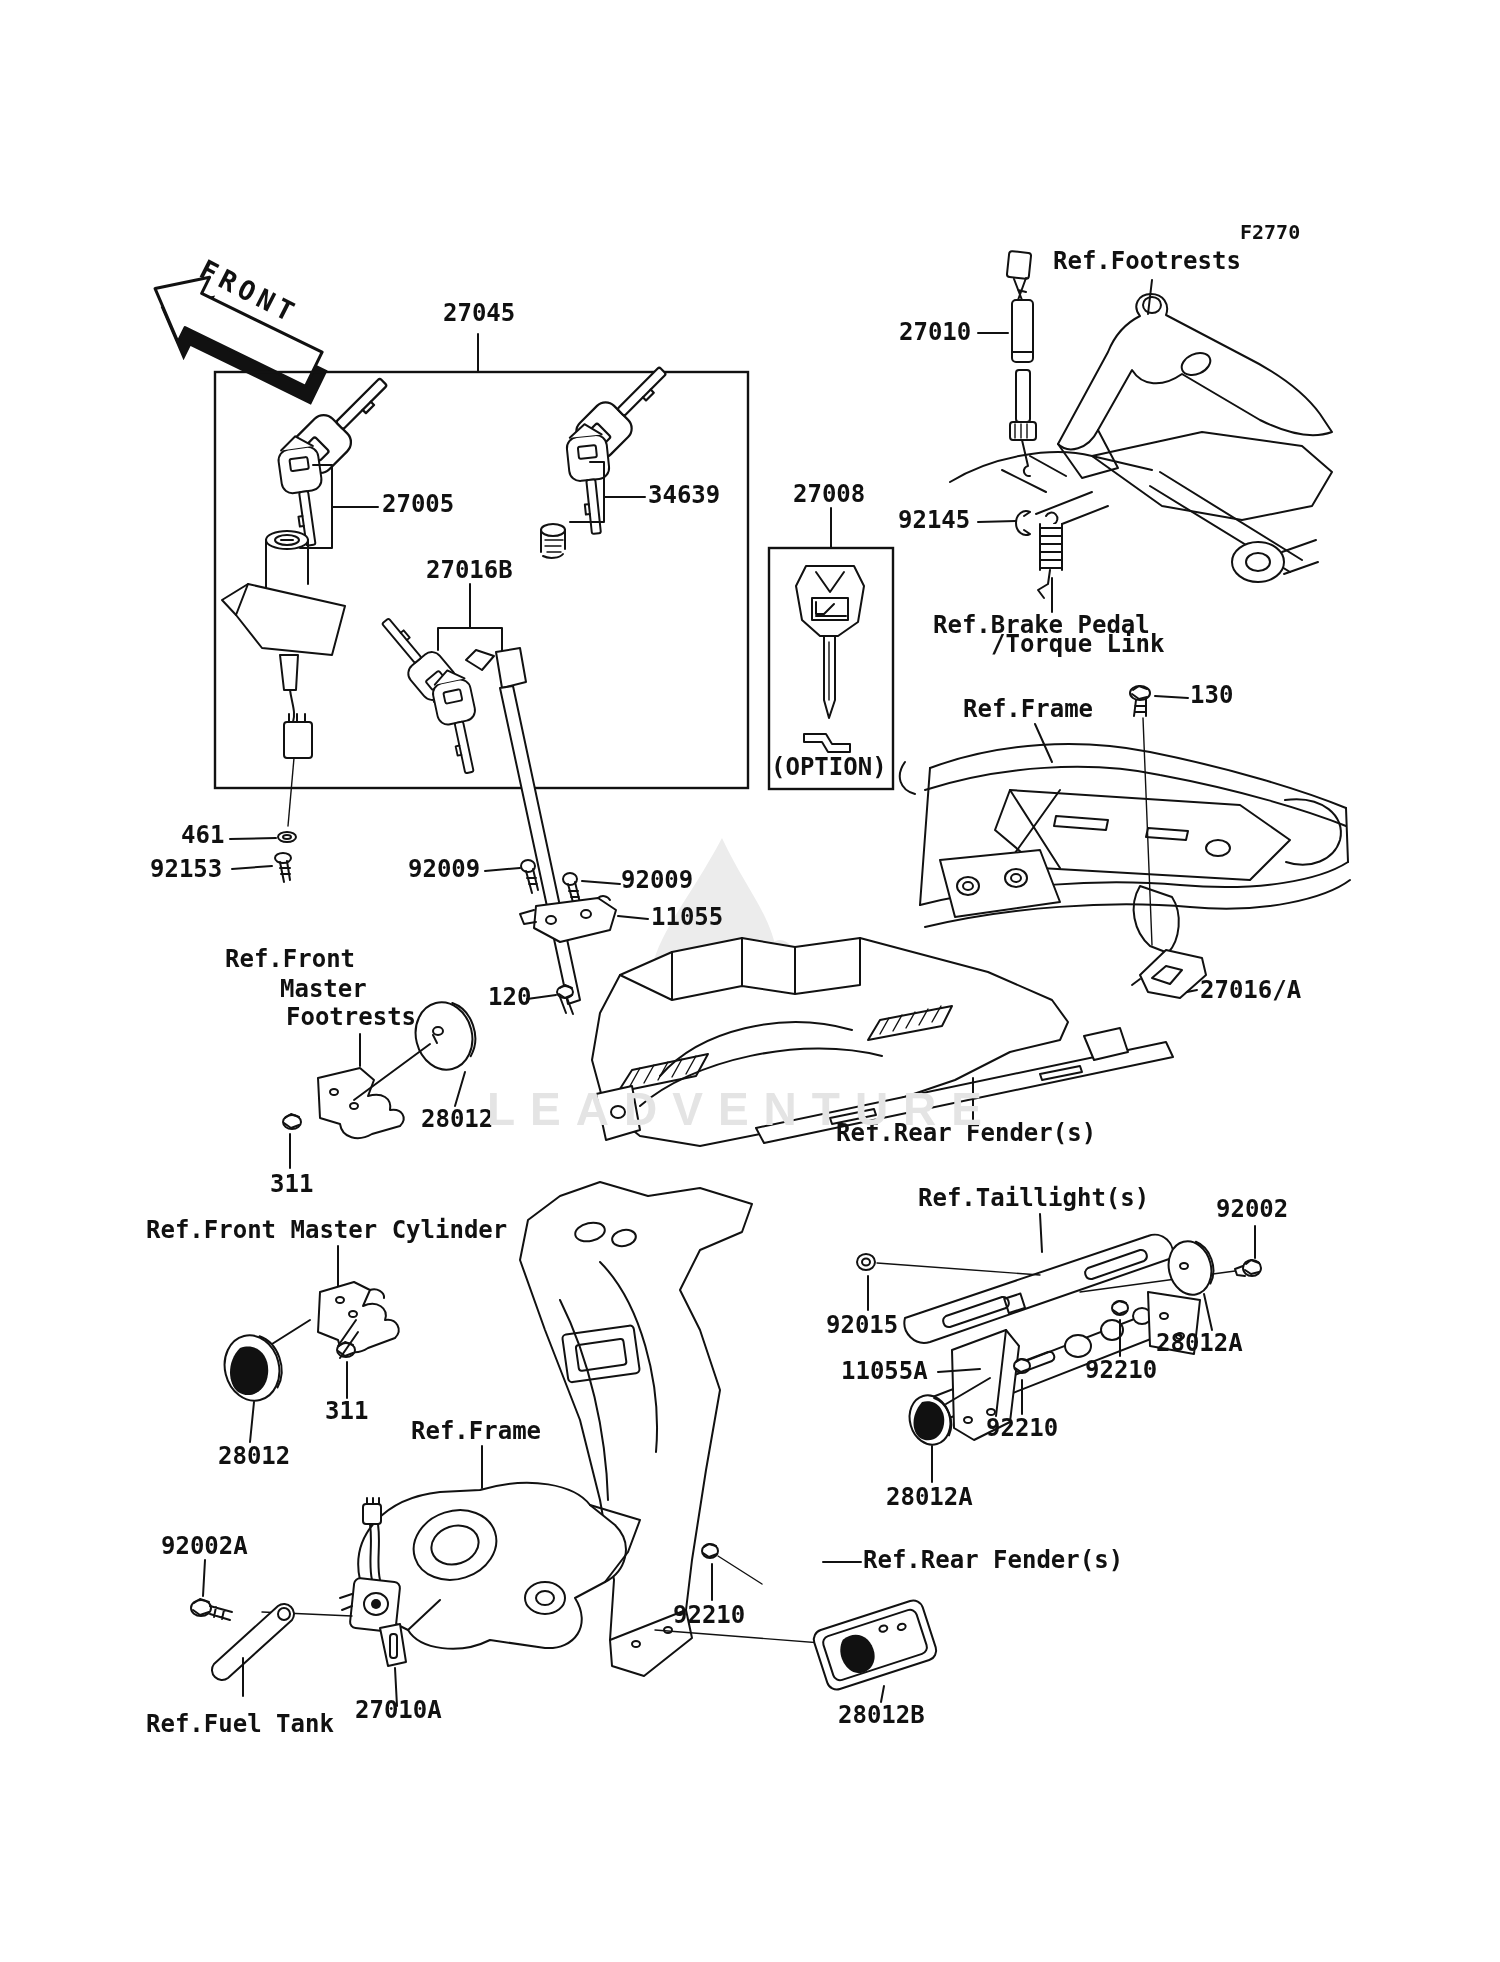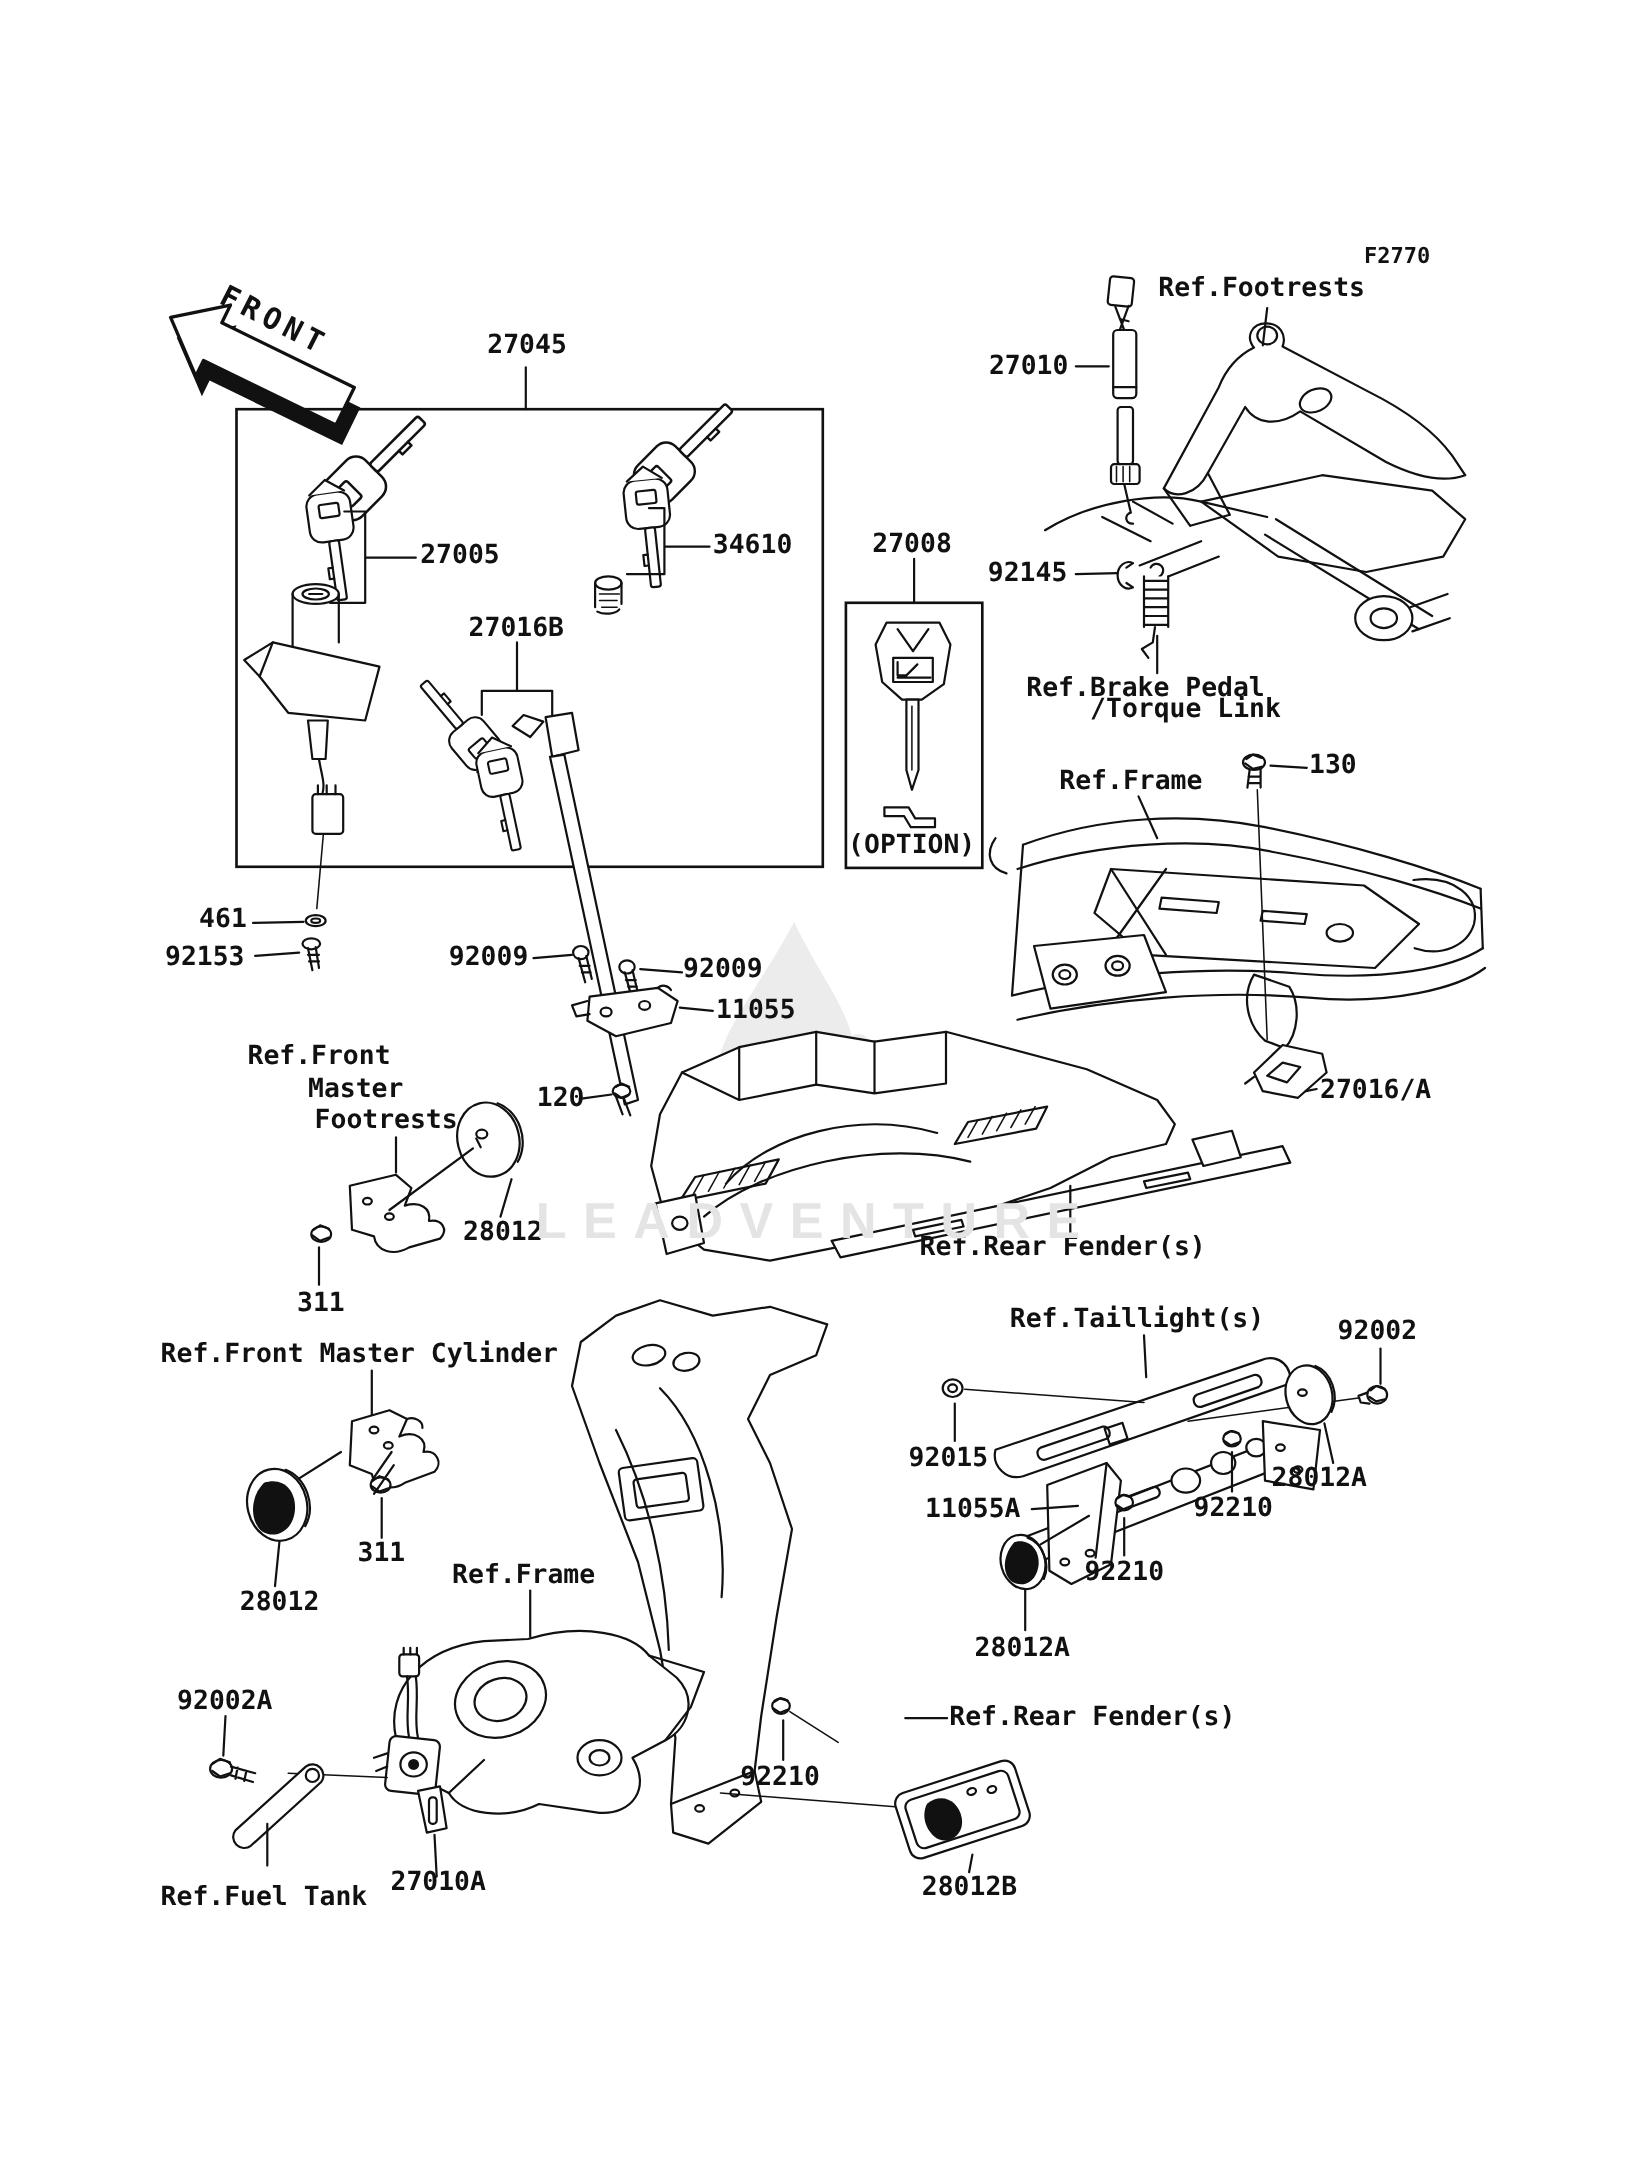--- a/index.html
+++ b/index.html
@@ -407,21 +407,21 @@
 
   <g>
     <line class="ln" x1="823" y1="1562" x2="861" y2="1562"></line>
   </g>
 </svg>
 
 <div class="lbl small" style="left:1240px;top:222px">F2770</div>
 
 <div class="lbl" style="left:443px;top:301px">27045</div>
 <div class="lbl" style="left:382px;top:492px">27005</div>
-<div class="lbl" style="left:648px;top:483px">34610</div>
+<div class="lbl" style="left:648px;top:483px">34639</div>
 <div class="lbl" style="left:426px;top:558px">27016B</div>
 <div class="lbl" style="left:793px;top:482px">27008</div>
 <div class="lbl" style="left:771px;top:755px">(OPTION)</div>
 <div class="lbl" style="left:1053px;top:249px">Ref.Footrests</div>
 <div class="lbl" style="left:899px;top:320px">27010</div>
 <div class="lbl" style="left:898px;top:508px">92145</div>
 <div class="lbl" style="left:933px;top:613px">Ref.Brake Pedal</div>
 <div class="lbl" style="left:991px;top:632px">/Torque Link</div>
 <div class="lbl" style="left:963px;top:697px">Ref.Frame</div>
 <div class="lbl" style="left:1190px;top:683px">130</div>

